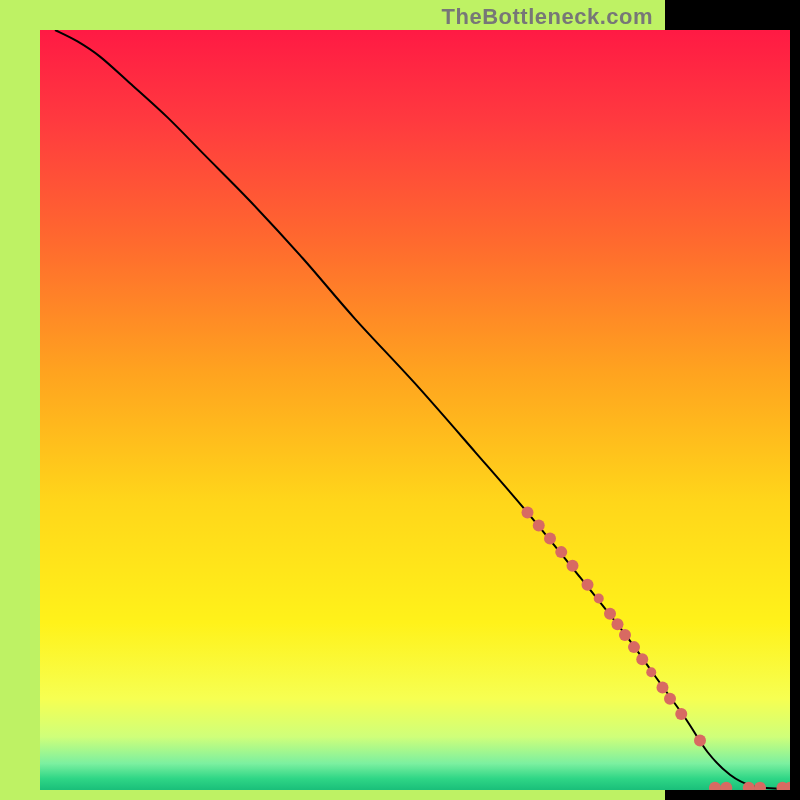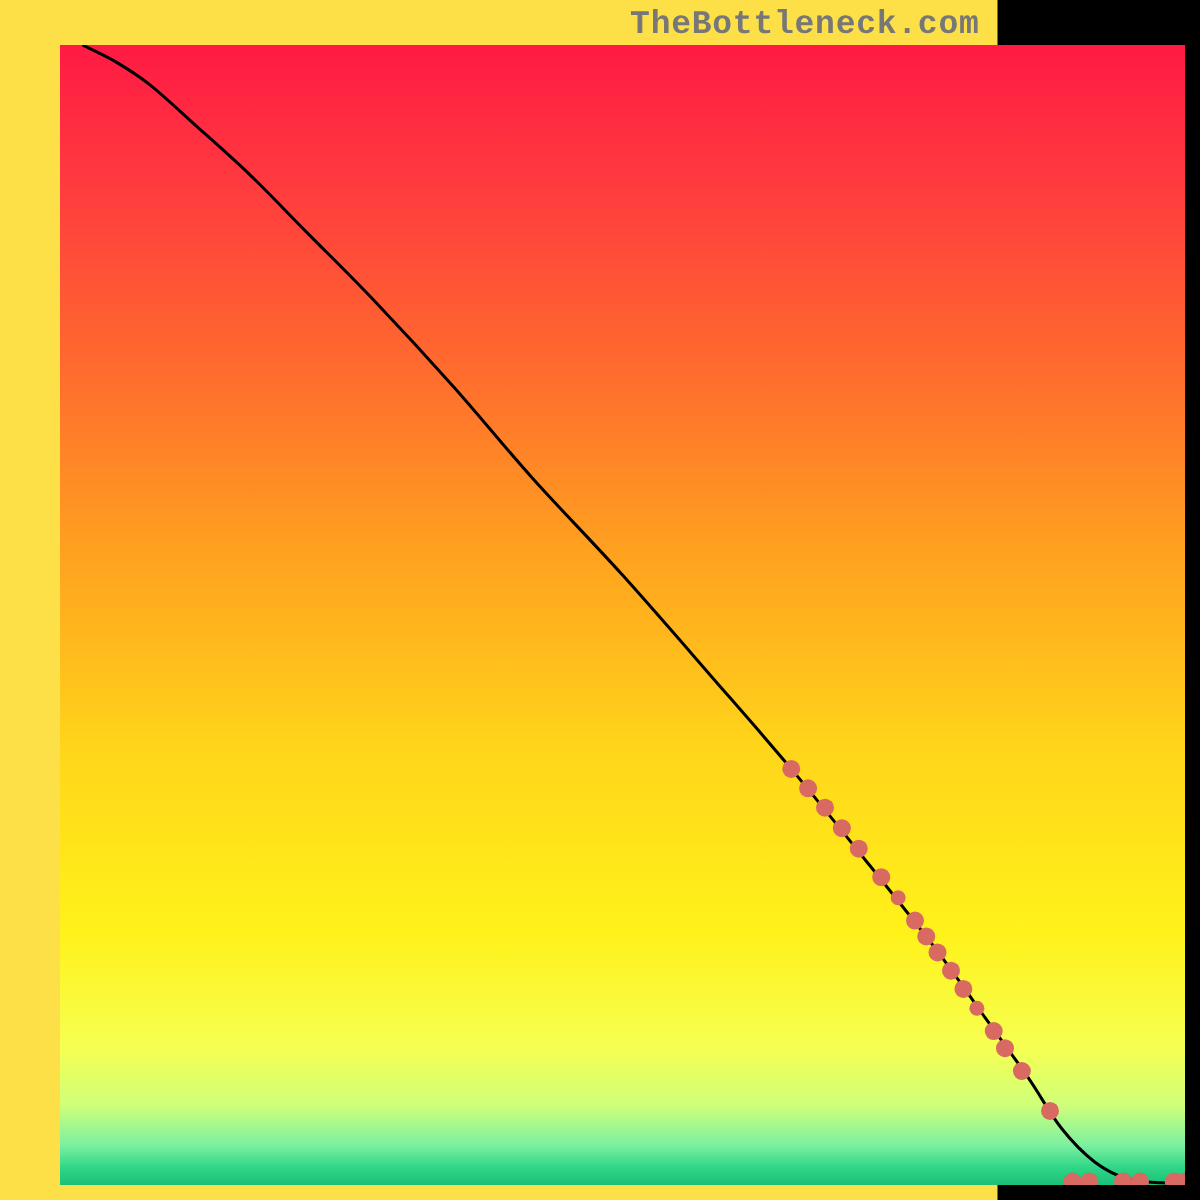--- a/index.html
+++ b/index.html
@@ -8,22 +8,21 @@
     width: 800px;
     height: 800px;
     background: #000;
     font-family: Arial, Helvetica, sans-serif;
     overflow: hidden;
   }
   .frame {
     position: relative;
     width: 665px;
     height: 800px;
-    background: #fde047;
-    font-family: Liberation Mono, monospace;
+    background: #bef264;
   }
   .attribution {
     position: absolute;
     top: 4px;
     right: 12px;
     color: #777;
     font-size: 22px;
     font-weight: 600;
     letter-spacing: 0.5px;
   }

